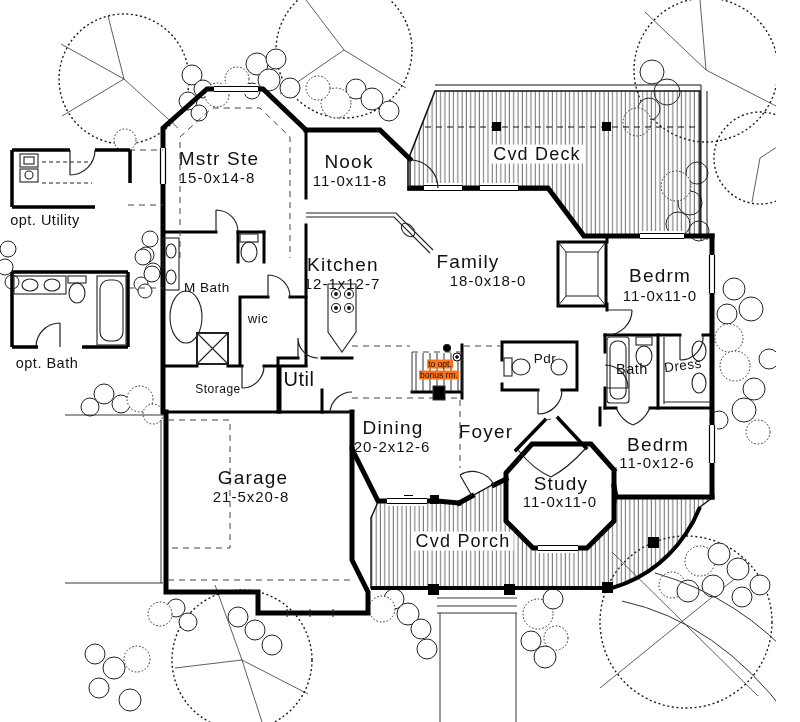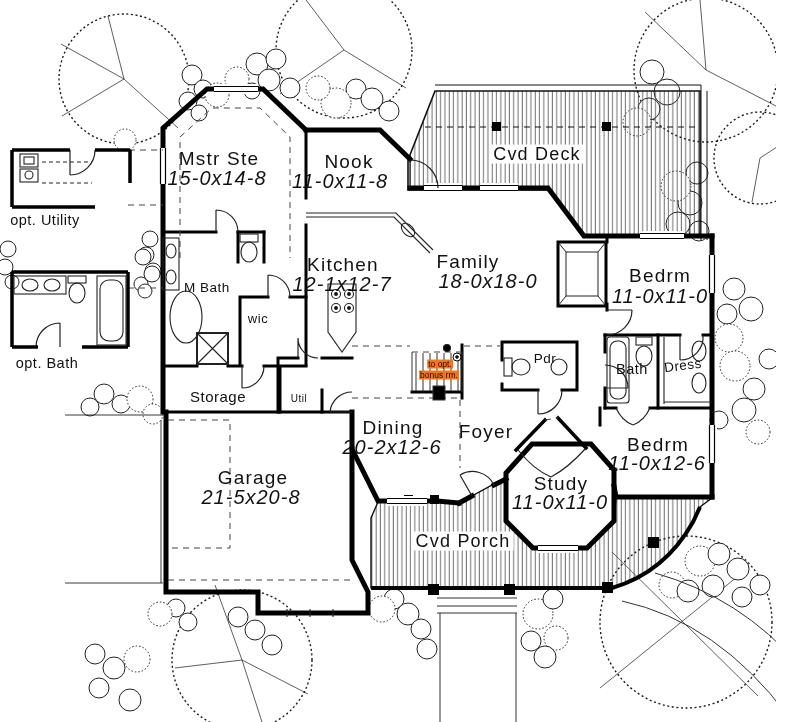--- a/index.html
+++ b/index.html
@@ -2,21 +2,21 @@
 <html><head>
 <meta charset="utf-8">
 <style>
   html,body{margin:0;padding:0;background:#ffffff;}
   #plan-stage{position:relative;width:732px;height:722px;background:#ffffff;overflow:hidden;
               font-family:"Liberation Sans", sans-serif;color:#000;padding-left:44px;}
   #plan-stage svg{position:absolute;left:0;top:0;}
   .lbl{position:absolute;transform:translate(-50%,-50%);white-space:nowrap;color:#111;
        text-align:center;line-height:1.05;}
   .room-name{font-size:19px;letter-spacing:1.2px;}
-  .room-dims{font-size:20px;letter-spacing:1px;font-style:italic;}
+  .room-dims{font-size:15px;letter-spacing:1px;}
   .small-lbl{font-size:13.5px;letter-spacing:.5px;}
   .tiny-lbl{font-size:8.5px;letter-spacing:0;background:#f97316;padding:0 1px;}
   .on-hatch{background:#fff;padding:0 3px;margin-left:10px;}
   .rot{transform:translate(-50%,-50%) rotate(-7deg);}
 </style>
 </head>
 <body>
 
 <div id="plan-stage">
 
@@ -337,37 +337,37 @@
       <rect x="97" y="276" width="29" height="69"></rect>
           <rect x="100" y="280" width="23" height="61" rx="9"></rect>
     </g>
   </g>
 </svg>
 
   <div class="lbl room-name" style="left:219px;top:159px">Mstr Ste</div>
   <div class="lbl room-dims" style="left:217px;top:178px">15-0x14-8</div>
 
   <div class="lbl room-name" style="left:349px;top:162px">Nook</div>
-  <div class="lbl room-dims" style="left:340px;top:181px">11-0x11-8</div>
+  <div class="lbl room-dims" style="left:350px;top:181px">11-0x11-8</div>
 
   <div class="lbl room-name on-hatch" style="left:527px;top:154px;font-size:18px">Cvd Deck</div>
 
   <div class="lbl room-name" style="left:343px;top:265px">Kitchen</div>
   <div class="lbl room-dims" style="left:342px;top:284px">12-1x12-7</div>
 
   <div class="lbl room-name" style="left:468px;top:262px">Family</div>
   <div class="lbl room-dims" style="left:488px;top:281px">18-0x18-0</div>
 
   <div class="lbl room-name" style="left:660px;top:276px">Bedrm</div>
   <div class="lbl room-dims" style="left:660px;top:296px">11-0x11-0</div>
 
   <div class="lbl small-lbl" style="left:207px;top:288px">M Bath</div>
   <div class="lbl small-lbl" style="left:258px;top:319px;font-size:13px">wic</div>
-  <div class="lbl small-lbl" style="left:218px;top:397px;font-size:15px">Storage</div>
-  <div class="lbl small-lbl" style="left:299px;top:399px;font-size:10px">Util</div>
+  <div class="lbl small-lbl" style="left:218px;top:389px;font-size:12px">Storage</div>
+  <div class="lbl small-lbl" style="left:299px;top:379px;font-size:20px">Util</div>
   <div class="lbl small-lbl" style="left:545px;top:359px">Pdr</div>
   <div class="lbl small-lbl" style="left:632px;top:370px;font-size:14.5px">Bath</div>
   <div class="lbl small-lbl rot" style="left:683px;top:366px">Dress</div>
 
   <div class="lbl room-name" style="left:393px;top:428px">Dining</div>
   <div class="lbl room-dims" style="left:392px;top:447px">20-2x12-6</div>
 
   <div class="lbl room-name" style="left:486px;top:432px">Foyer</div>
 
   <div class="lbl room-name" style="left:658px;top:445px">Bedrm</div>

